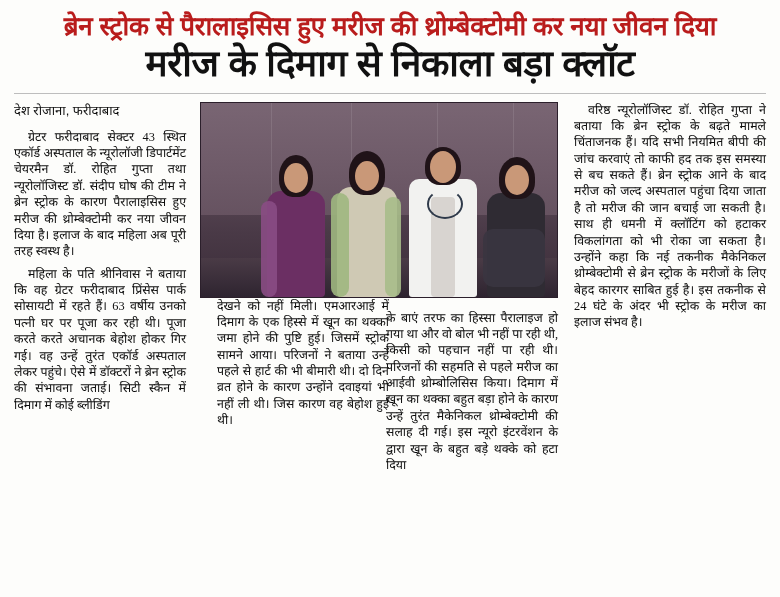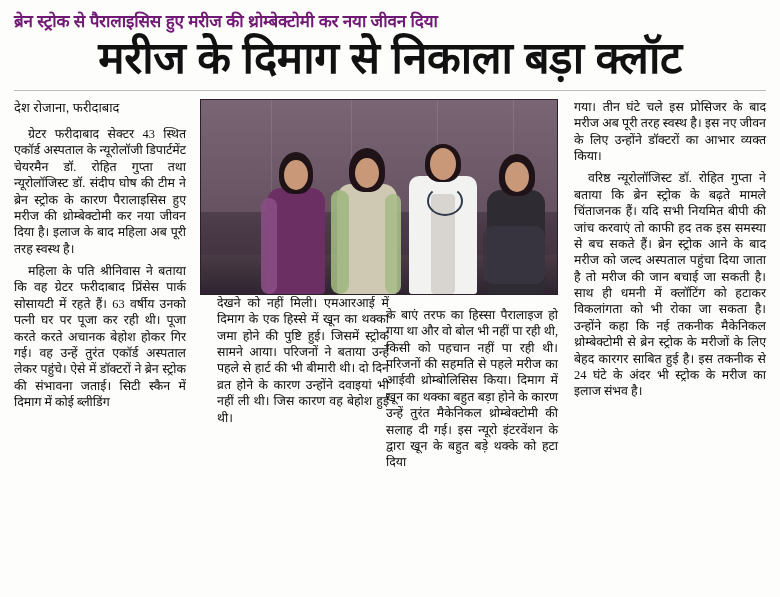--- a/index.html
+++ b/index.html
@@ -17,35 +17,36 @@
   .page {
     position: relative;
     width: 780px;
     height: 597px;
     background: #fdfdfb;
     box-sizing: border-box;
     padding: 8px 14px 6px 14px;
   }
   
   .kicker {
-    color: #701a75;
+    text-align: center;
+    color: #b91c1c;
     font-family: "Liberation Sans", "DejaVu Sans", sans-serif;
     font-weight: bold;
-    font-size: 17px;
+    font-size: 26px;
     line-height: 1.15;
     letter-spacing: -0.2px;
     margin: 4px 0 2px 0;
     white-space: nowrap;
   }
   .headline {
     text-align: center;
     color: #111111;
     font-family: "Liberation Sans", "DejaVu Sans", sans-serif;
     font-weight: bold;
-    font-size: 44px;
+    font-size: 37px;
     line-height: 1.1;
     letter-spacing: -0.4px;
     margin: 2px 0 8px 0;
     white-space: nowrap;
   }
   .rule {
     border: none;
     border-top: 1px solid #bdbdbd;
     margin: 6px 0 8px 0;
   }
@@ -223,18 +224,17 @@
 
     <div class="col" id="col-2">
       <p class="noindent">देखने को नहीं मिली। एमआरआई में दिमाग के एक हिस्से में खून का थक्का जमा होने की पुष्टि हुई। जिसमें स्ट्रोक सामने आया। परिजनों ने बताया उन्हें पहले से हार्ट की भी बीमारी थी। दो दिन व्रत होने के कारण उन्होंने दवाइयां भी नहीं ली थी। जिस कारण वह बेहोश हुई थी।</p>
     </div>
 
     <div class="col" id="col-3">
       <p class="noindent">के बाएं तरफ का हिस्सा पैरालाइज हो गया था और वो बोल भी नहीं पा रही थी, किसी को पहचान नहीं पा रही थी। परिजनों की सहमति से पहले मरीज का आईवी थ्रोम्बोलिसिस किया। दिमाग में खून का थक्का बहुत बड़ा होने के कारण उन्हें तुरंत मैकेनिकल थ्रोम्बेक्टोमी की सलाह दी गई। इस न्यूरो इंटरवेंशन के द्वारा खून के बहुत बड़े थक्के को हटा दिया</p>
     </div>
 
     <div class="col" id="col-4">
-      <p class="noindent">गया। तीन घंटे चले इस प्रोसिजर के बाद मरीज अब पूरी तरह स्वस्थ है। इस नए जीवन के लिए उन्होंने डॉक्टरों का आभार व्यक्त किया।</p>
       <p>वरिष्ठ न्यूरोलॉजिस्ट डॉ. रोहित गुप्ता ने बताया कि ब्रेन स्ट्रोक के बढ़ते मामले चिंताजनक हैं। यदि सभी नियमित बीपी की जांच करवाएं तो काफी हद तक इस समस्या से बच सकते हैं। ब्रेन स्ट्रोक आने के बाद मरीज को जल्द अस्पताल पहुंचा दिया जाता है तो मरीज की जान बचाई जा सकती है। साथ ही धमनी में क्लॉटिंग को हटाकर विकलांगता को भी रोका जा सकता है। उन्होंने कहा कि नई तकनीक मैकेनिकल थ्रोम्बेक्टोमी से ब्रेन स्ट्रोक के मरीजों के लिए बेहद कारगर साबित हुई है। इस तकनीक से 24 घंटे के अंदर भी स्ट्रोक के मरीज का इलाज संभव है।</p>
     </div>
 
   </div>
 </div>
 
 </body></html>

